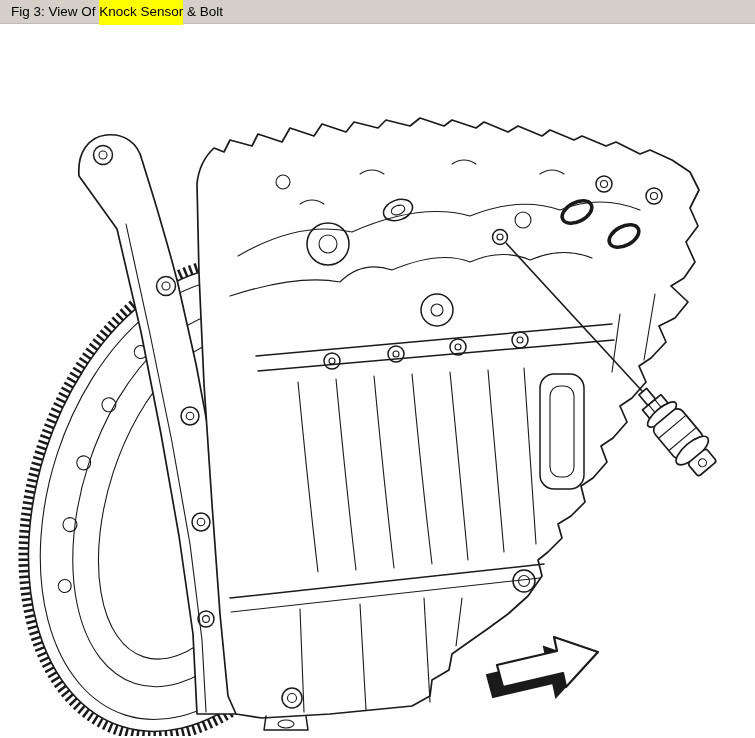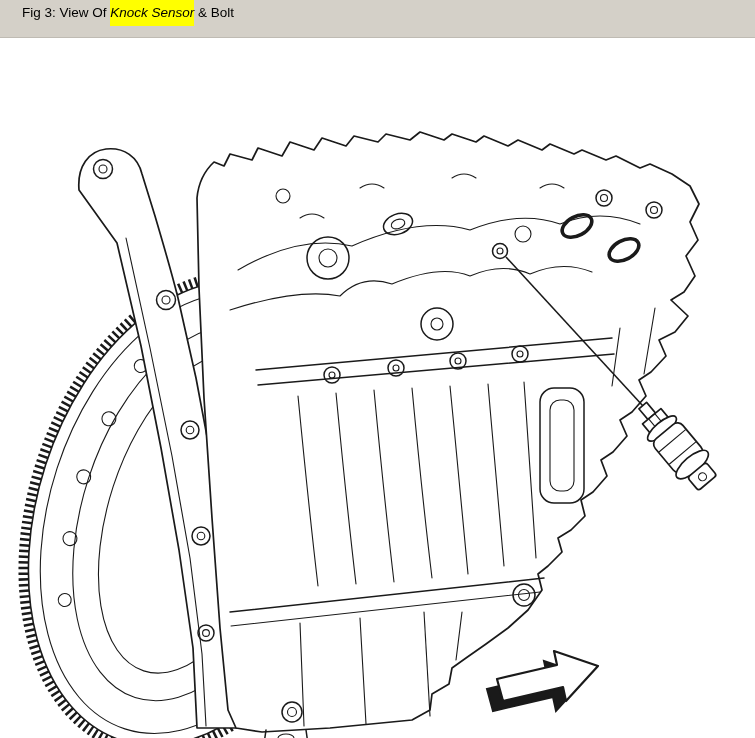--- a/index.html
+++ b/index.html
@@ -8,26 +8,26 @@
     --line:#1a1a1a;
     --canvas-bg:#ffffff;
   }
   *{box-sizing:border-box;}
   html,body{margin:0;padding:0;}
   body{
     width:755px;height:738px;background:var(--canvas-bg);
     font-family:"Liberation Sans", sans-serif;color:#000;overflow:hidden;
   }
   .header{
-    width:755px;height:38px;background:var(--header-bg);
+    width:755px;height:24px;background:var(--header-bg);
     border-bottom:1px solid #bfbbb3;
-    display:flex;align-items:flex-start;padding-left:22px;
+    display:flex;align-items:center;padding-left:11px;
     font-size:13.5px;line-height:26px;white-space:pre;
   }
-  .hl{background:var(--highlight);font-style:italic;}
+  .hl{background:var(--highlight);}
   .figure{width:755px;height:712px;background:var(--canvas-bg);}
   svg{display:block;}
   .ln{fill:none;stroke:var(--line);stroke-width:1.5;stroke-linecap:round;stroke-linejoin:round;}
   .lnw{fill:#ffffff;stroke:var(--line);stroke-width:1.7;stroke-linejoin:round;}
   .thin{stroke-width:1.1;}
   .thick{stroke-width:3.6;}
 </style>
 </head>
 <body>
 

